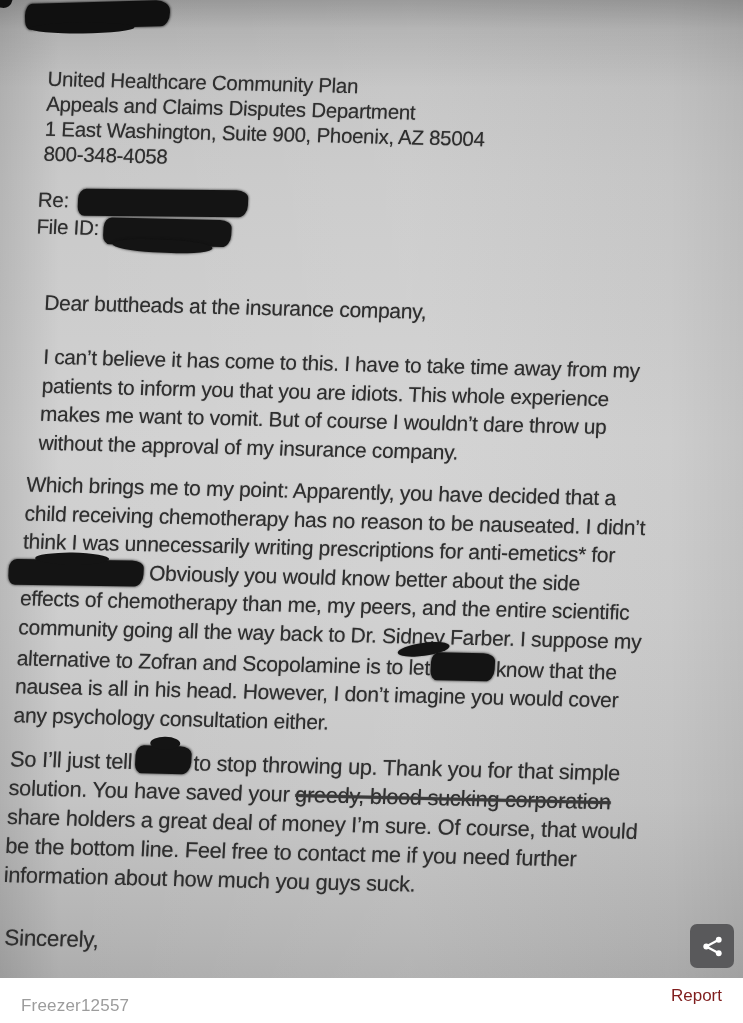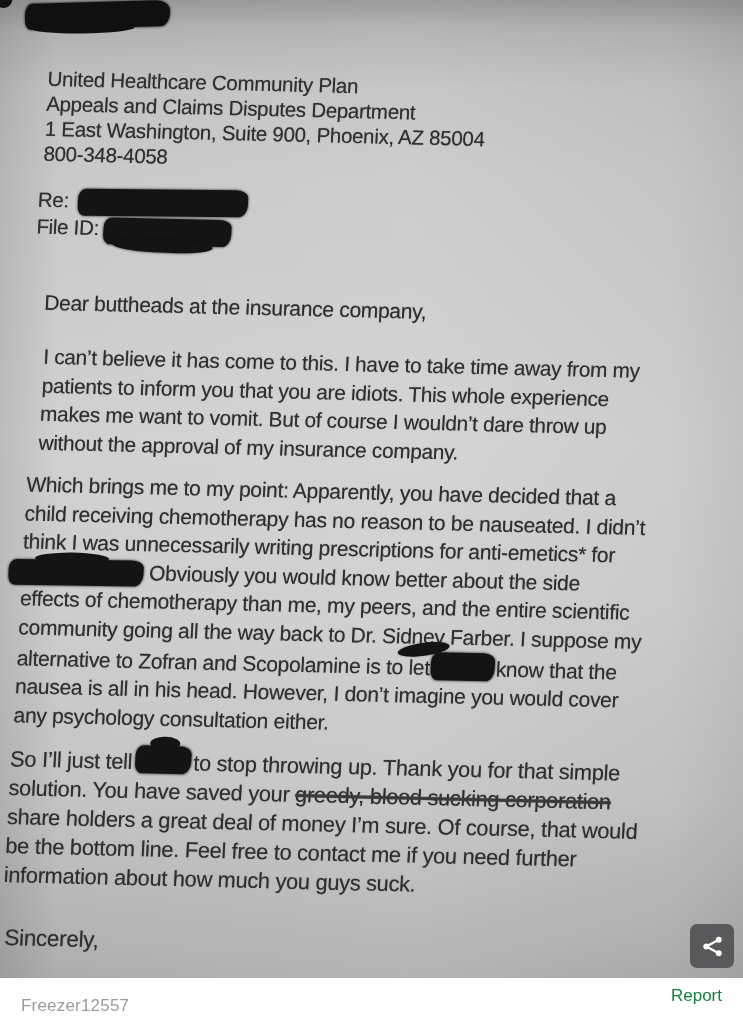--- a/index.html
+++ b/index.html
@@ -58,21 +58,21 @@
       transform:rotate(-1.6deg);box-shadow:0 0 2px 1px rgba(10,10,10,.5);}
   .blob.top::after{content:'';position:absolute;left:5px;bottom:-5px;width:72%;height:11px;background:#101010;
       border-radius:50%;transform:rotate(1deg);}
   .blob.corner{left:-5px;top:-4px;width:17px;height:12px;border-radius:0 2px 9px 3px;transform:rotate(9deg);}
 
   
   .share{position:absolute;left:690px;top:924px;width:44px;height:44px;border:none;cursor:pointer;
       background:#59595b;border-radius:7px;display:flex;align-items:center;justify-content:center;padding:0;}
   .footer{position:absolute;left:0;top:978px;width:743px;height:45px;background:#ffffff;}
   .user{position:absolute;left:21px;top:18px;font-size:17px;color:#9c9c9c;letter-spacing:.2px;cursor:pointer;}
-  .report{position:absolute;right:21px;top:8px;font-size:17px;color:#15803d;cursor:pointer;}
+  .report{position:absolute;right:21px;top:8px;font-size:17px;color:#7f1d1d;cursor:pointer;}
 </style>
 </head>
 <body>
 
 <div class="stage">
 
   <div class="photo">
     <div class="blob corner"></div>
     <div class="blob top"></div>
 

